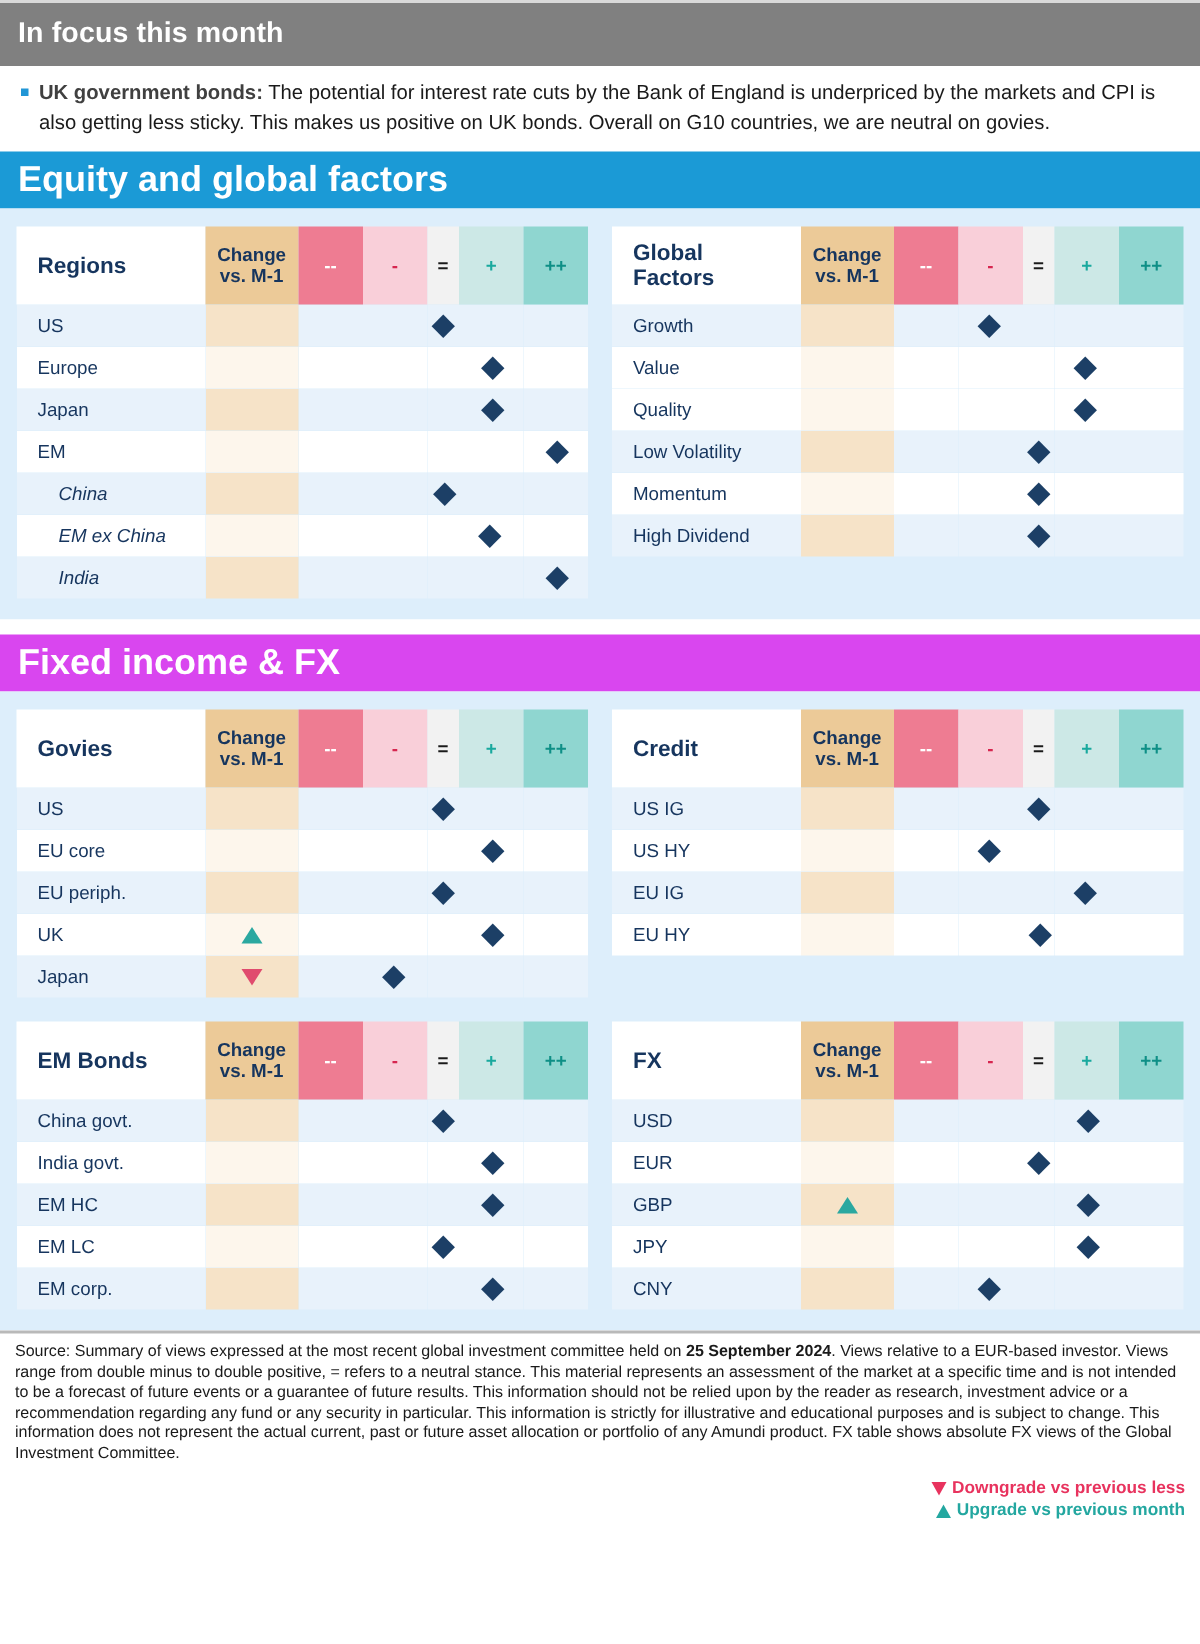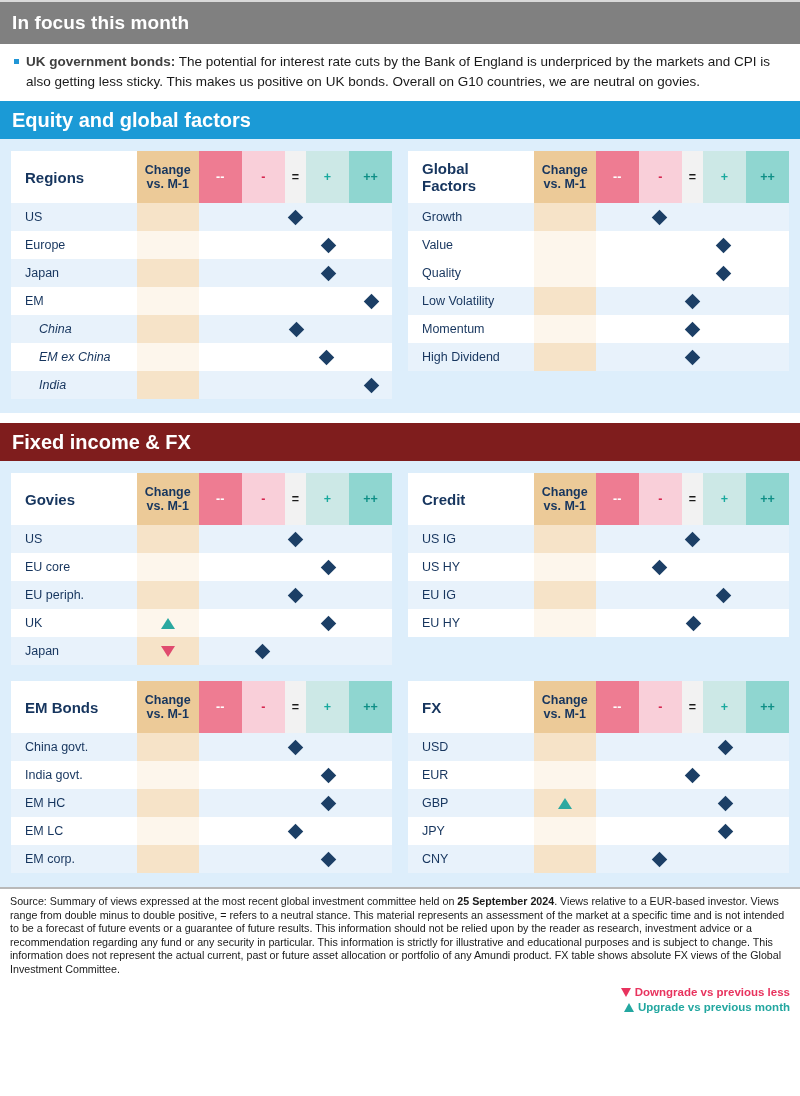--- a/index.html
+++ b/index.html
@@ -59,25 +59,25 @@
     font-weight: bold;
   }
 
   
   .section-header {
     height: 38px;
     display: flex;
     align-items: center;
     padding: 0 12px;
     color: #ffffff;
-    font-size: 20px;
+    font-size: 24px;
     font-weight: bold;
   }
   .sec-equity { background: #1b9ad6; }
-  .sec-fi { background: #7f1d1d; text-align: right; }
+  .sec-fi { background: #d946ef; text-align: right; }
 
   .section-body {
     background: #ddeefb;
     padding: 12px 11px 14px 11px;
     display: grid;
     grid-template-columns: 1fr 1fr;
     column-gap: 16px;
     row-gap: 16px;
   }
 

